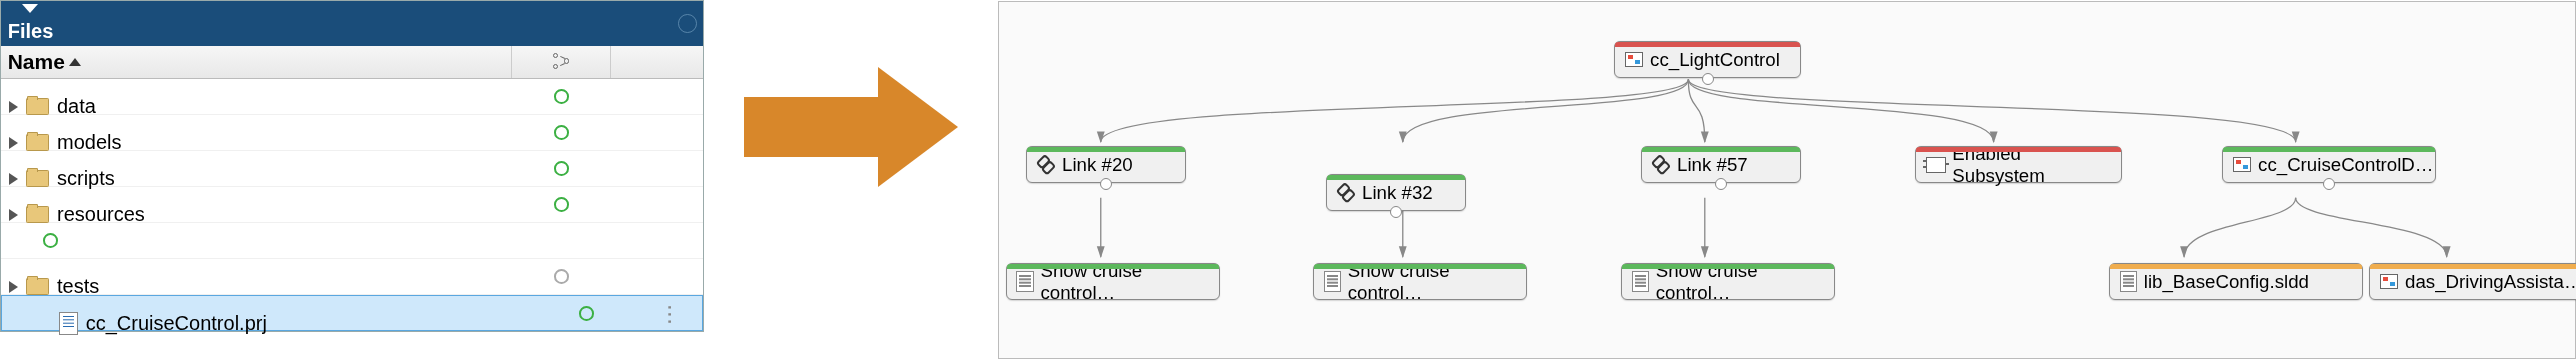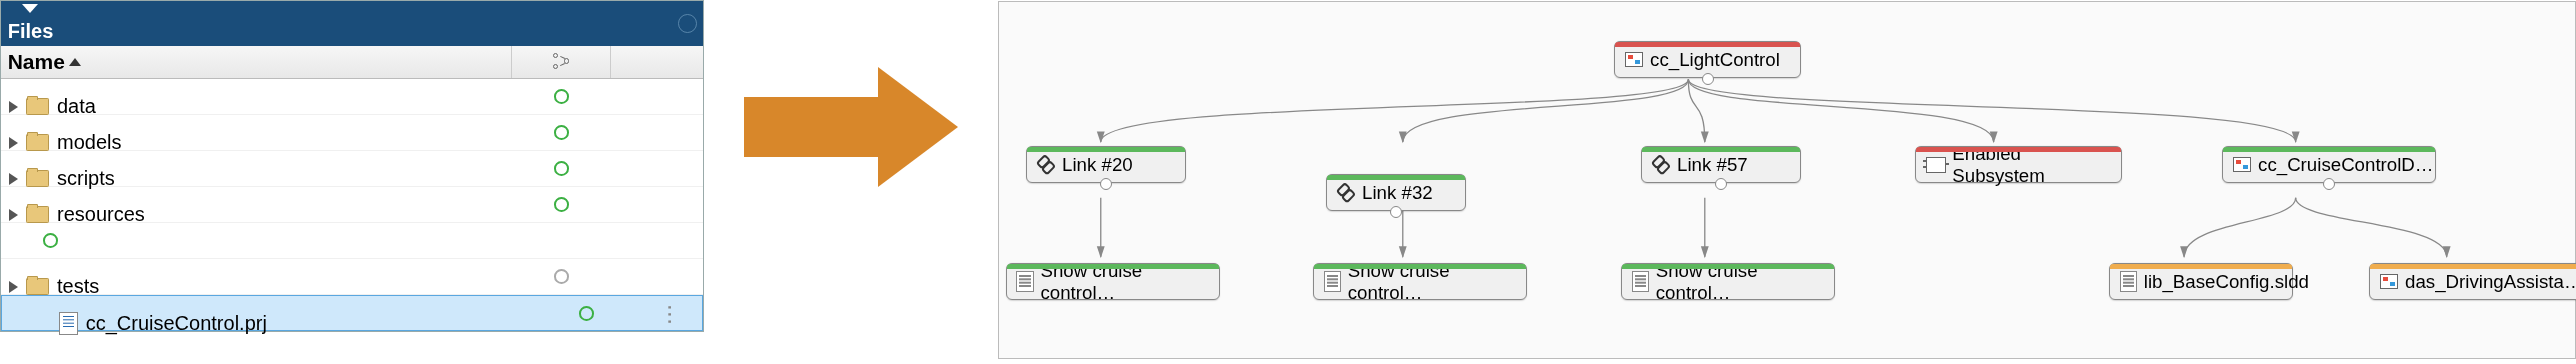--- a/index.html
+++ b/index.html
@@ -331,21 +331,21 @@
     <div class="node" style="left:314px;top:261px;width:214px;">
       <span class="top-strip strip-green"></span>
       <span class="doc-ic"></span>
       <span>Show cruise control…</span>
     </div>
     <div class="node" style="left:622px;top:261px;width:214px;">
       <span class="top-strip strip-green"></span>
       <span class="doc-ic"></span>
       <span>Show cruise control…</span>
     </div>
-    <div class="node" style="left:1110px;top:261px;width:184px;">
+    <div class="node" style="left:1110px;top:261px;width:254px;">
       <span class="top-strip strip-orange"></span>
       <span class="doc-ic"></span>
       <span>lib_BaseConfig.sldd</span>
     </div>
     <div class="node" style="left:1370px;top:261px;width:221px;">
       <span class="top-strip strip-orange"></span>
       <span class="mdl-ic"></span>
       <span>das_DrivingAssista…</span>
     </div>
 

